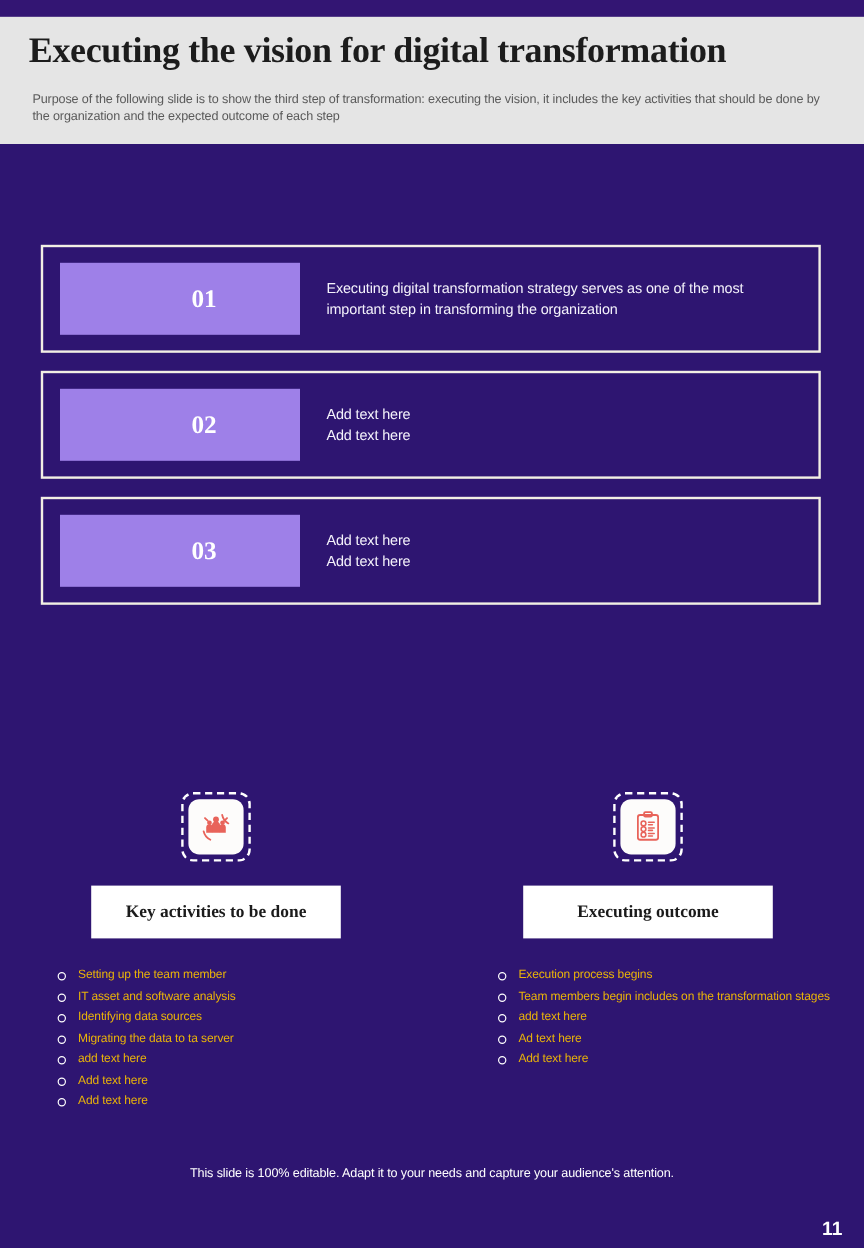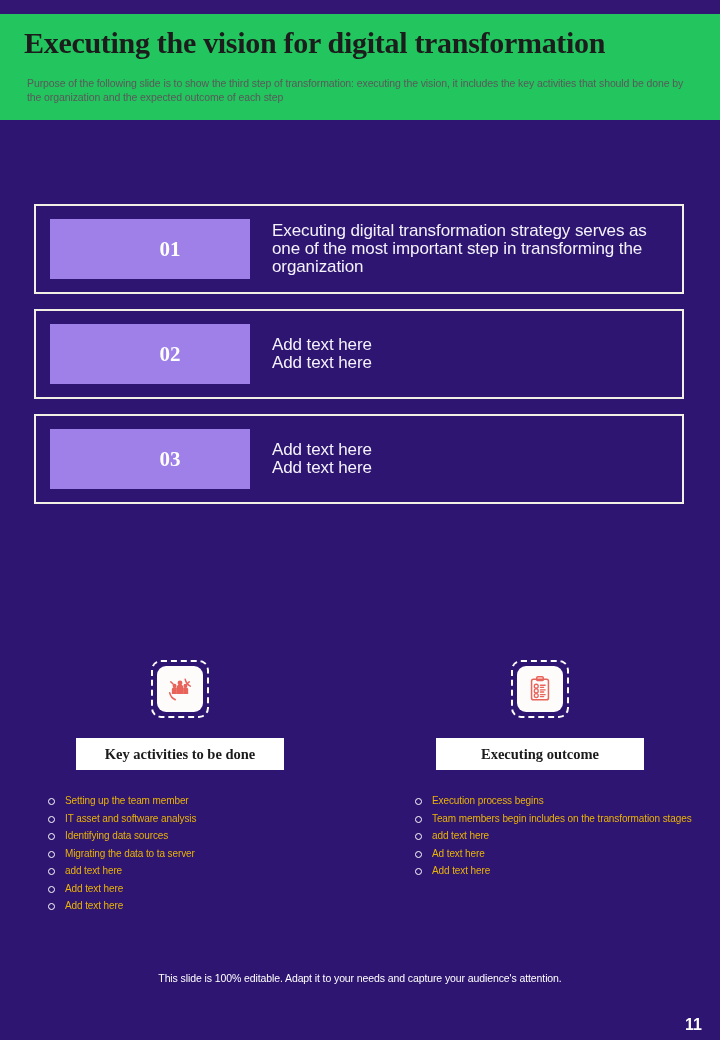--- a/index.html
+++ b/index.html
@@ -32,21 +32,21 @@
     height: 14px;
     background: #331573;
   }
 
   
   .header-band {
     position: absolute;
     left: 0; top: 14px;
     width: 720px;
     height: 106px;
-    background: #22c55e;
+    background: #e5e5e5;
   }
 
   .page-title {
     position: absolute;
     left: 24px;
     top: 12px;
     font-family: "Liberation Serif", serif;
     font-size: 30px;
     font-weight: 700;
     color: #1c1c1c;
@@ -96,21 +96,21 @@
 
   .step-num-text {
     font-family: "Liberation Serif", serif;
     font-size: 21px;
     font-weight: 700;
     color: #ffffff;
   }
 
   .step-desc {
     margin-left: 22px;
-    font-size: 17px;
+    font-size: 12px;
     line-height: 18px;
     color: #f4f2fb;
     letter-spacing: -0.1px;
     padding-right: 24px;
   }
 
   
   .columns {
     position: absolute;
     left: 0;
@@ -142,21 +142,21 @@
     background: #fdfcfb;
     border-radius: 9px;
     display: flex;
     align-items: center;
     justify-content: center;
   }
 
   .col-heading {
     margin-top: 20px;
     width: 208px;
-    height: 32px;
+    height: 44px;
     background: #ffffff;
     display: flex;
     align-items: center;
     justify-content: center;
     text-align: center;
     font-family: "Liberation Serif", serif;
     font-size: 14.5px;
     font-weight: 700;
     line-height: 19px;
     color: #1b1b1b;

